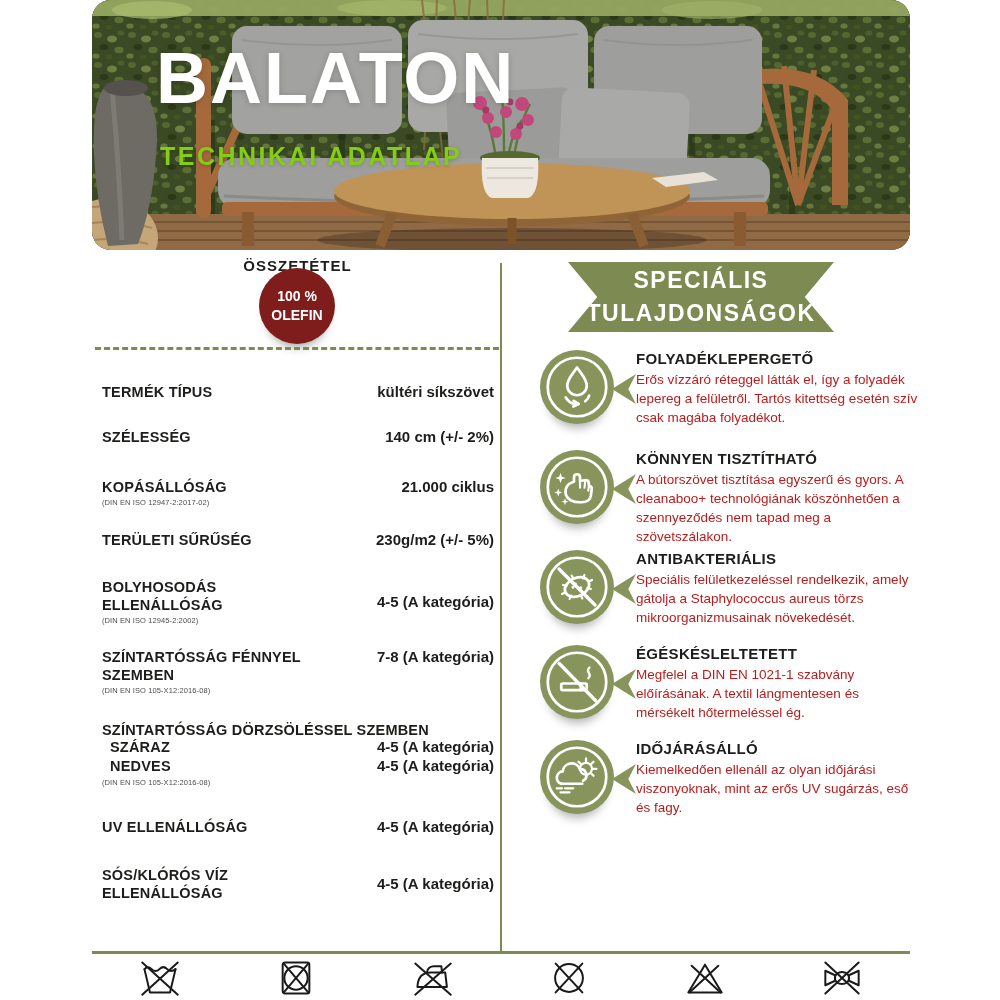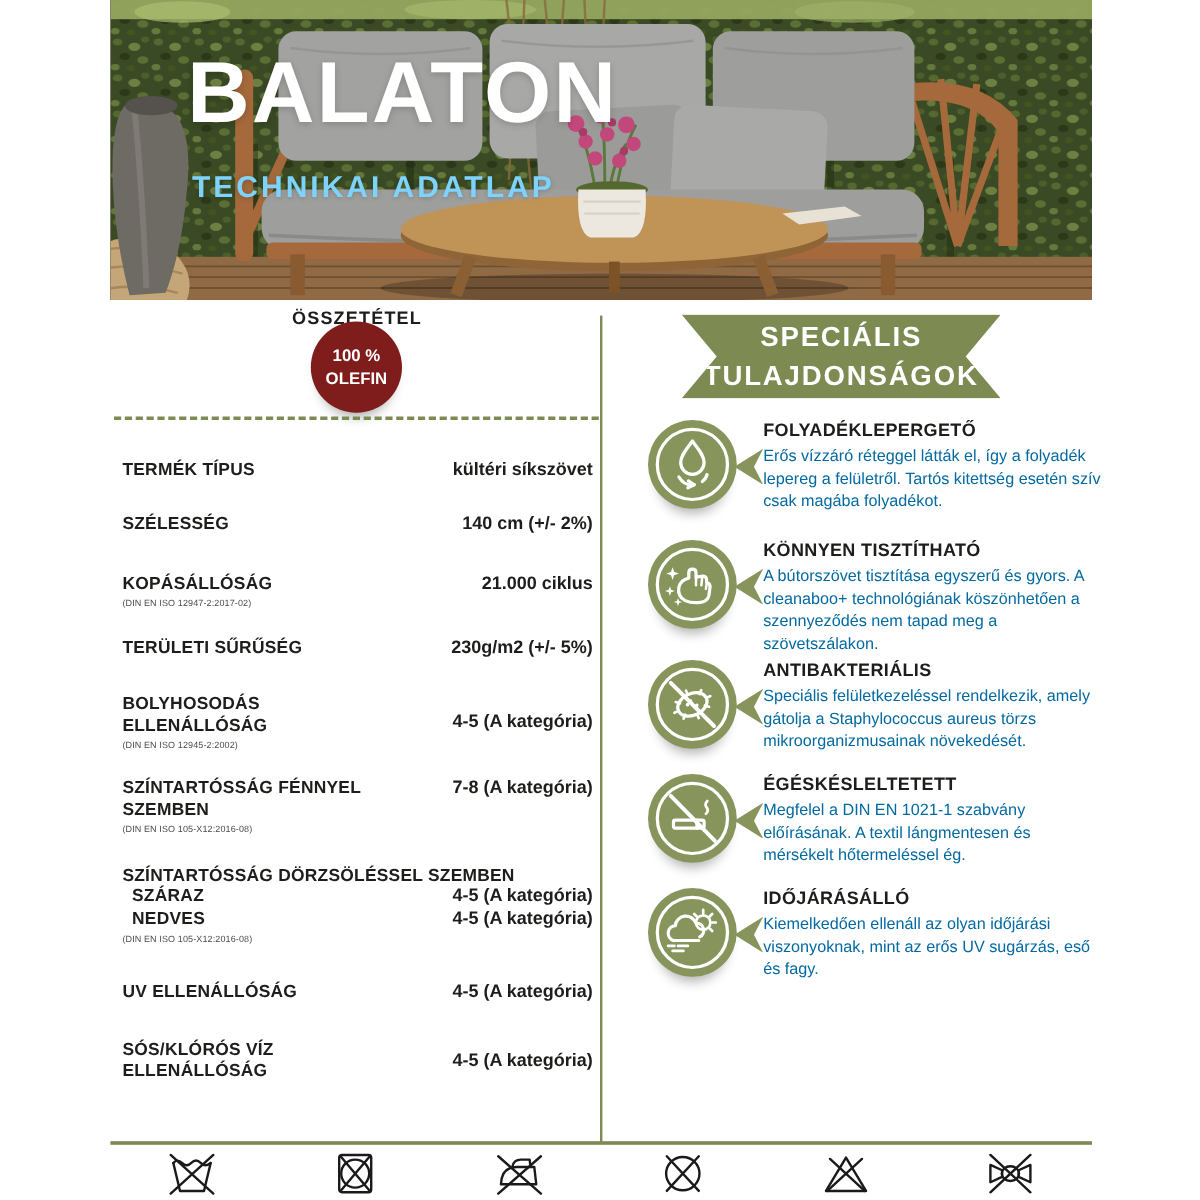--- a/index.html
+++ b/index.html
@@ -2,25 +2,25 @@
 <html><head>
 <meta charset="utf-8">
 <style>
   html,body{margin:0;padding:0;}
   body{
     width:1000px;height:1000px;position:relative;background:#ffffff;
     font-family:"Liberation Sans","DejaVu Sans",sans-serif;color:#1d1d1b;
     overflow:hidden;
   }
   
-  .hero{position:absolute;left:92px;top:0;width:818px;height:250px;overflow:hidden;background:#3a4a24;}
+  .hero{position:absolute;left:92px;top:0;width:818px;height:250px;overflow:hidden;background:#3a4a24;border-radius:19px;}
   .hero svg{position:absolute;left:0;top:0;}
   .hero-title{position:absolute;left:64px;top:42px;font-size:72px;font-weight:800;color:#ffffff;
     letter-spacing:2px;line-height:1;text-shadow:0 1px 6px rgba(0,0,0,.18);}
-  .hero-subtitle{position:absolute;left:68px;top:142px;font-size:25px;font-weight:700;color:#7dd3fc;
+  .hero-subtitle{position:absolute;left:68px;top:142px;font-size:25px;font-weight:700;color:#84cc16;
     letter-spacing:2.5px;text-shadow:0 1px 4px rgba(0,0,0,.2);}
   
   .v-divider{position:absolute;left:500px;top:263px;width:2px;height:690px;background:#7d8b52;}
   .bottom-line{position:absolute;left:92px;top:951px;width:818px;height:3px;background:#7d8b52;}
   .dashed-line{position:absolute;left:95px;top:347px;width:404px;border-top:3px dashed #7d8b52;}
   
   .comp-heading{position:absolute;left:95px;top:257px;width:405px;text-align:center;
     font-size:15px;font-weight:800;letter-spacing:1px;}
   .comp-badge{position:absolute;left:259px;top:268px;width:76px;height:76px;border-radius:50%;
     background:#7f1d1d;display:flex;flex-direction:column;align-items:center;justify-content:center;
@@ -46,21 +46,21 @@
   .feature{display:flex;align-items:flex-start;}
   .f0{min-height:100px;} .f1{min-height:100px;} .f2{min-height:95px;} .f3{min-height:95px;}
   .feature-iconwrap{position:relative;width:104px;height:86px;flex:0 0 104px;}
   .feature-circle{position:absolute;left:8px;top:2px;width:74px;height:74px;border-radius:50%;
     background:#87955c;box-shadow:0 12px 10px -8px rgba(0,0,0,.3);}
   .feature-circle svg{position:absolute;left:1px;top:1px;}
   .feature-tail{position:absolute;left:80px;top:26px;width:24px;height:30px;background:#87955c;
     clip-path:polygon(0% 50%,100% 0%,68% 50%,100% 100%);}
   .feature-text{flex:1;max-width:282px;padding-top:2px;}
   .feature-title{font-size:15px;font-weight:800;letter-spacing:.3px;margin-bottom:3px;}
-  .feature-desc{font-size:13.5px;color:#0369a1;line-height:1.42;}
+  .feature-desc{font-size:13.5px;color:#b91c1c;line-height:1.42;}
   
   .care-row{position:absolute;left:92px;top:958px;width:818px;display:flex;justify-content:space-around;align-items:center;}
   .care-row svg{display:block;}
 </style>
 </head>
 <body>
 
 <div class="hero">
   <svg width="818" height="250" viewBox="0 0 818 250">
     <defs>

